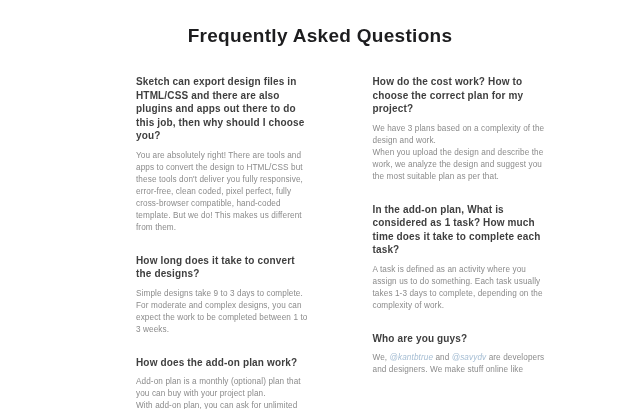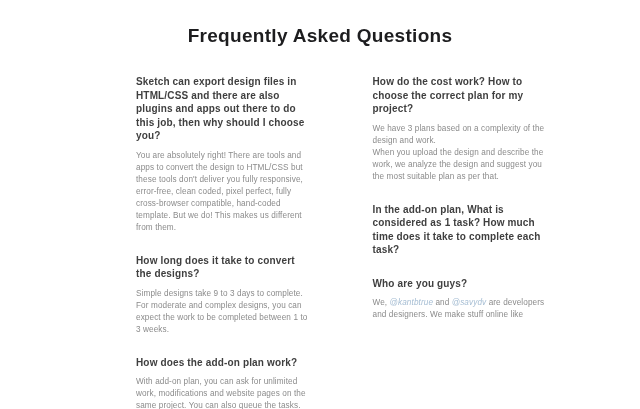--- a/index.html
+++ b/index.html
@@ -79,34 +79,36 @@
       </section>
 
       <section class="faq-item">
         <h3 class="question">How long does it take to convert the designs?</h3>
         <p class="answer">Simple designs take 9 to 3 days to complete.</p>
         <p class="answer">For moderate and complex designs, you can expect the work to be completed between 1 to 3 weeks.</p>
       </section>
 
       <section class="faq-item">
         <h3 class="question">How does the add-on plan work?</h3>
+        <p class="answer">Add-on plan is a monthly (optional) plan that you can buy with your project plan.</p>
         <p class="answer">With add-on plan, you can ask for unlimited work, modifications and website pages on the same project. You can also queue the tasks.</p>
       </section>
     </div>
 
     <div class="col">
       <section class="faq-item">
         <h3 class="question">How do the cost work? How to choose the correct plan for my project?</h3>
         <p class="answer">We have 3 plans based on a complexity of the design and work.</p>
         <p class="answer">When you upload the design and describe the work, we analyze the design and suggest you the most suitable plan as per that.</p>
       </section>
 
 
       <section class="faq-item">
         <h3 class="question">In the add-on plan, What is considered as 1 task? How much time does it take to complete each task?</h3>
+        <p class="answer">A task is defined as an activity where you assign us to do something. Each task usually takes 1-3 days to complete, depending on the complexity of work.</p>
       </section>
 
       <section class="faq-item">
         <h3 class="question">Who are you guys?</h3>
         <p class="answer"><span>We, </span><a class="handle-link">@kantbtrue</a><span> and </span><a class="handle-link">@savydv</a><span> are developers and designers. We make stuff online like </span></p>
       </section>
     </div>
 
   </div>
 </div>

